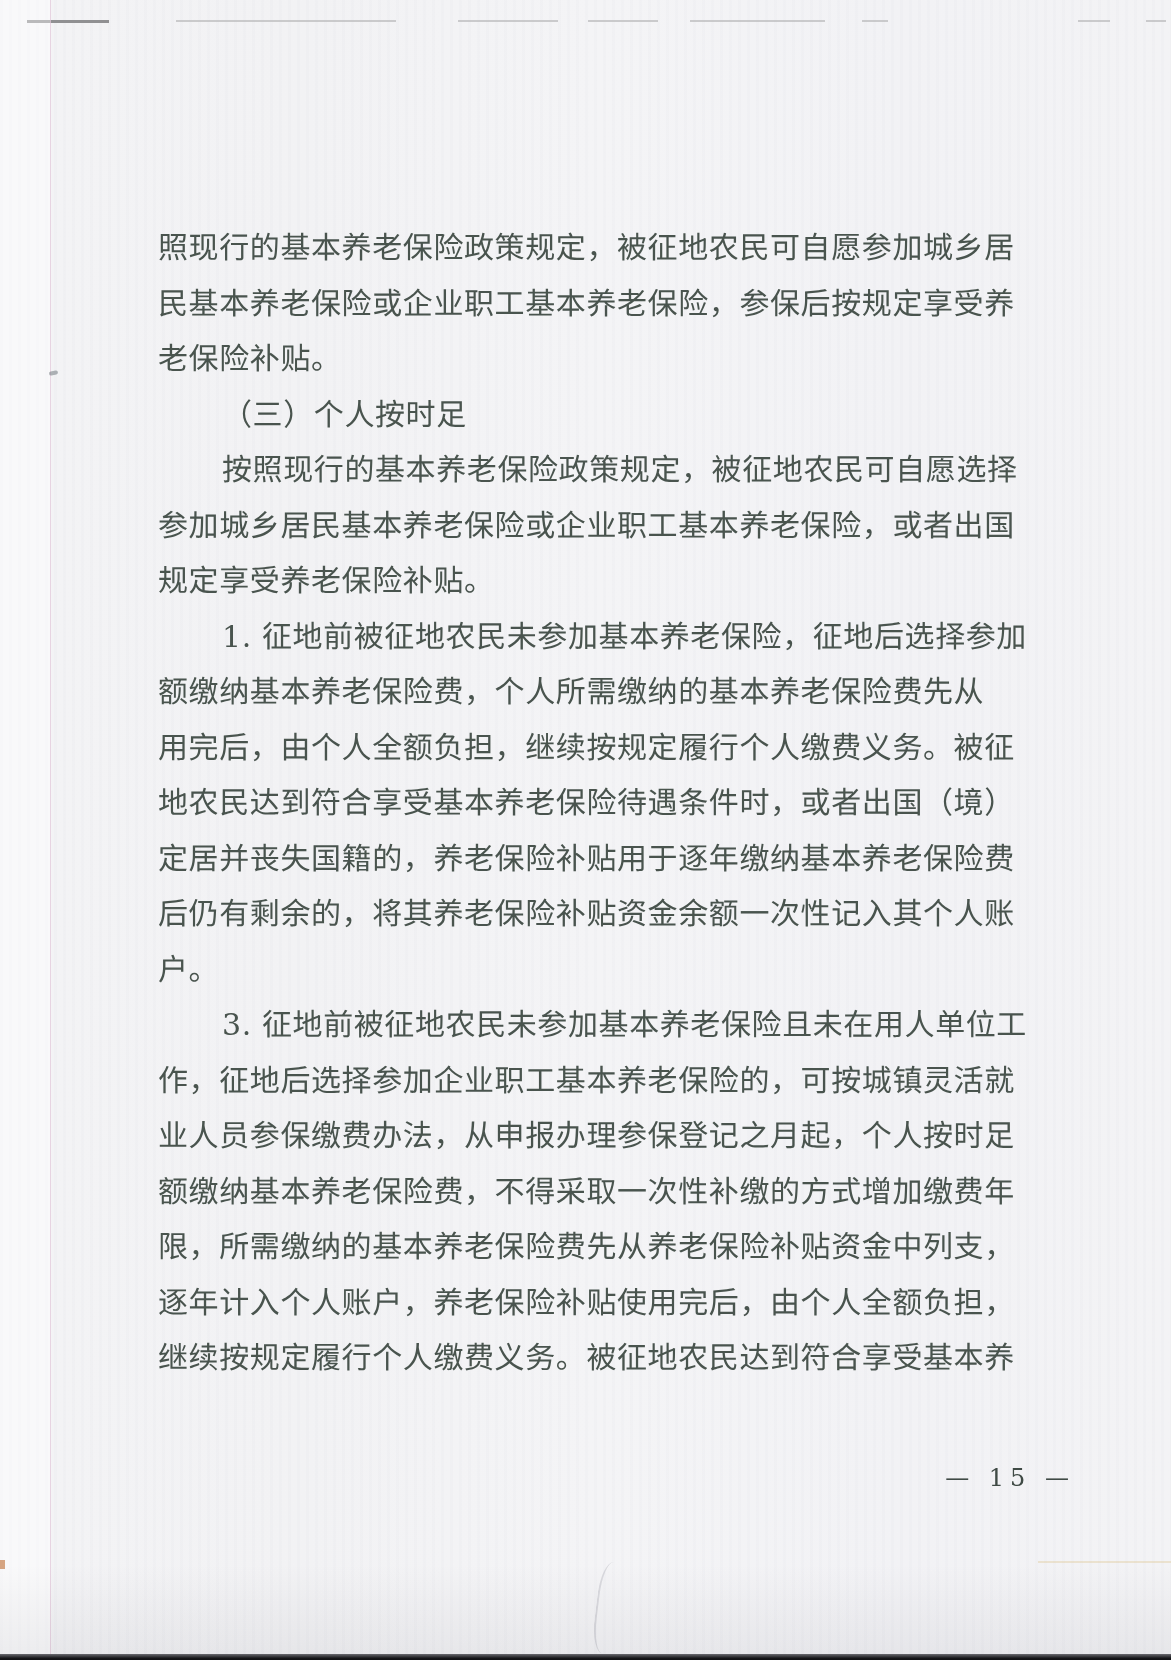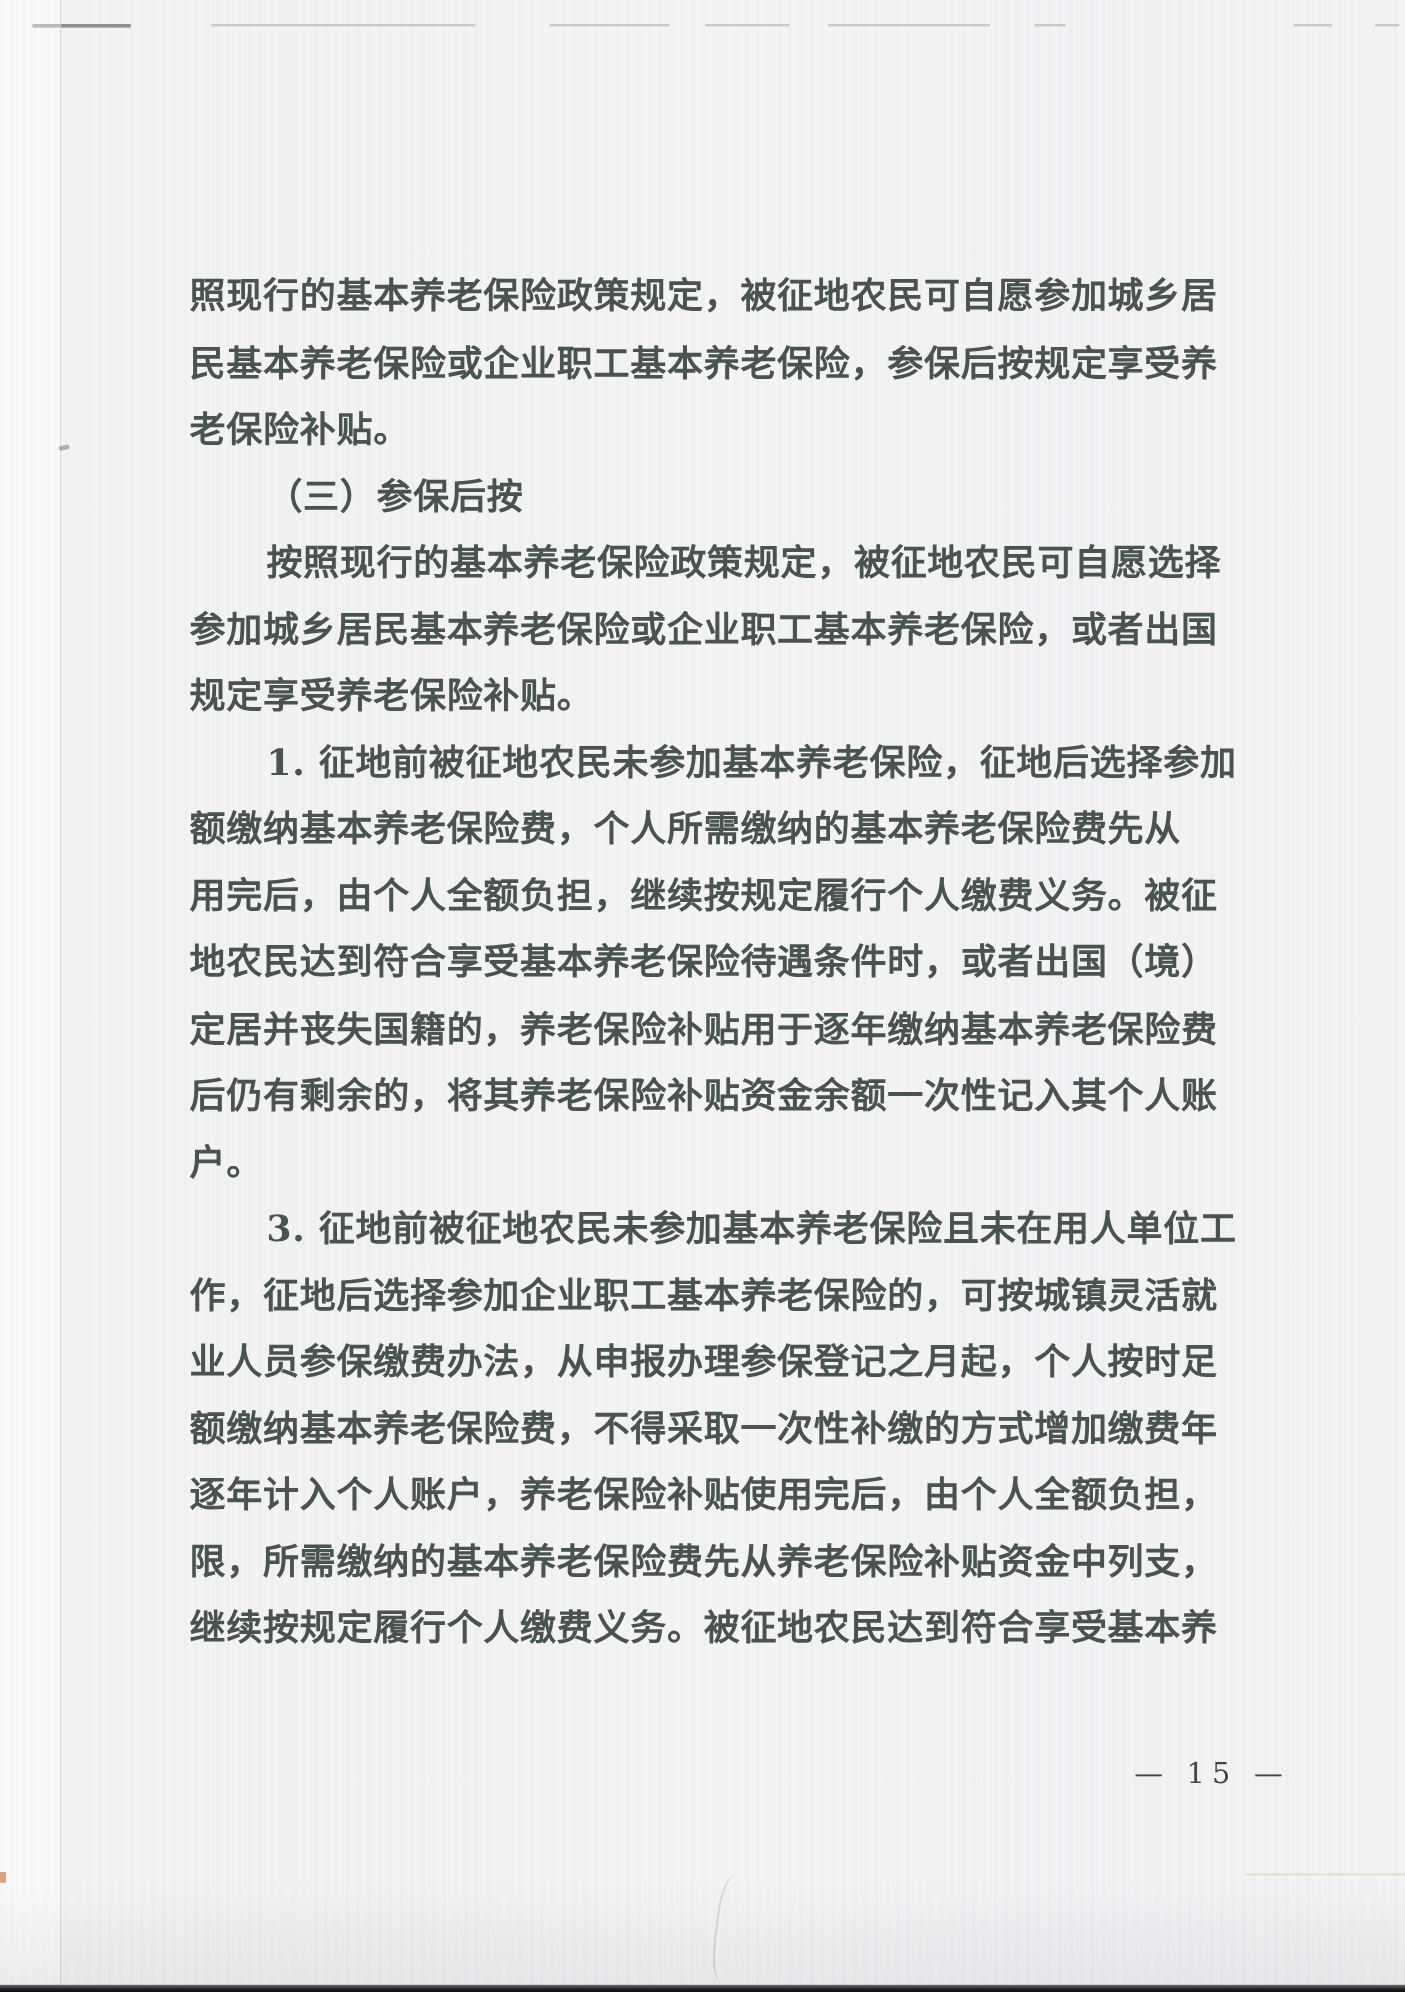--- a/index.html
+++ b/index.html
@@ -93,21 +93,21 @@
     top: 220px;
     width: 864px;
     color: #49544e;
   }
   .line {
     height: 55.5px;
     line-height: 55.5px;
     font-size: 30px;
     letter-spacing: 0.6px;
     white-space: nowrap;
-    font-weight: 700;
+    font-weight: 400;
   }
   .line.indent {
     padding-left: 64px;
   }
   .page-number {
     position: absolute;
     top: 1458px;
     left: 0;
     width: 1075px;
     text-align: right;
@@ -133,37 +133,37 @@
     <span class="scan-line-segment" style="left:1146px; width:20px;"></span>
   </div>
 
   <div class="paper-left-edge"></div>
   <div class="scan-speck"></div>
 
   <main class="text-block">
     <div class="line">照现行的基本养老保险政策规定，被征地农民可自愿参加城乡居</div>
     <div class="line">民基本养老保险或企业职工基本养老保险，参保后按规定享受养</div>
     <div class="line">老保险补贴。</div>
-    <div class="line indent">（三）参保后按</div>
+    <div class="line indent">（三）个人按时足</div>
     <div class="line indent">按照现行的基本养老保险政策规定，被征地农民可自愿选择</div>
     <div class="line">参加城乡居民基本养老保险或企业职工基本养老保险，或者出国</div>
     <div class="line">规定享受养老保险补贴。</div>
     <div class="line indent">1. 征地前被征地农民未参加基本养老保险，征地后选择参加</div>
     <div class="line">额缴纳基本养老保险费，个人所需缴纳的基本养老保险费先从</div>
     <div class="line">用完后，由个人全额负担，继续按规定履行个人缴费义务。被征</div>
     <div class="line">地农民达到符合享受基本养老保险待遇条件时，或者出国（境）</div>
     <div class="line">定居并丧失国籍的，养老保险补贴用于逐年缴纳基本养老保险费</div>
     <div class="line">后仍有剩余的，将其养老保险补贴资金余额一次性记入其个人账</div>
     <div class="line">户。</div>
     <div class="line indent">3. 征地前被征地农民未参加基本养老保险且未在用人单位工</div>
     <div class="line">作，征地后选择参加企业职工基本养老保险的，可按城镇灵活就</div>
     <div class="line">业人员参保缴费办法，从申报办理参保登记之月起，个人按时足</div>
     <div class="line">额缴纳基本养老保险费，不得采取一次性补缴的方式增加缴费年</div>
+    <div class="line">限，所需缴纳的基本养老保险费先从养老保险补贴资金中列支，</div>
     <div class="line">逐年计入个人账户，养老保险补贴使用完后，由个人全额负担，</div>
-    <div class="line">限，所需缴纳的基本养老保险费先从养老保险补贴资金中列支，</div>
     <div class="line">继续按规定履行个人缴费义务。被征地农民达到符合享受基本养</div>
   </main>
 
   <div class="page-number">— 15 —</div>
 
   <div class="paper-crease"></div>
   <div class="bottom-left-speck"></div>
   <div class="bottom-warm-line"></div>
   <div class="page-bottom-shade"></div>
   <div class="scan-edge-bottom"></div>

